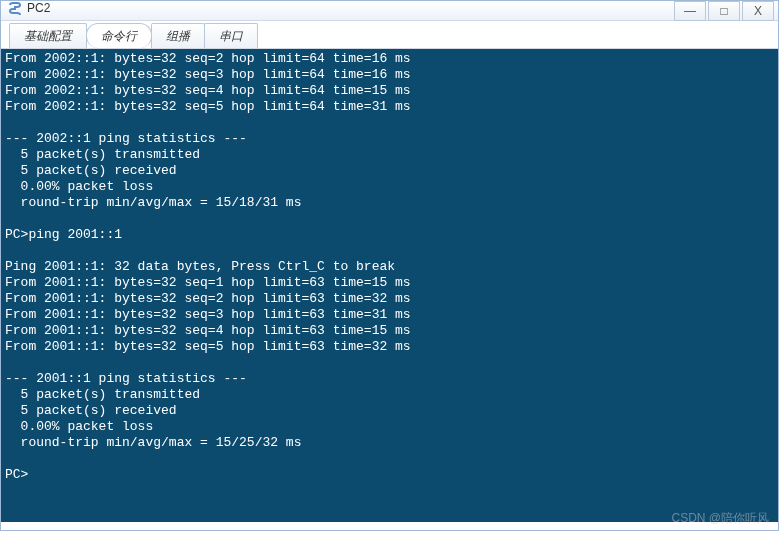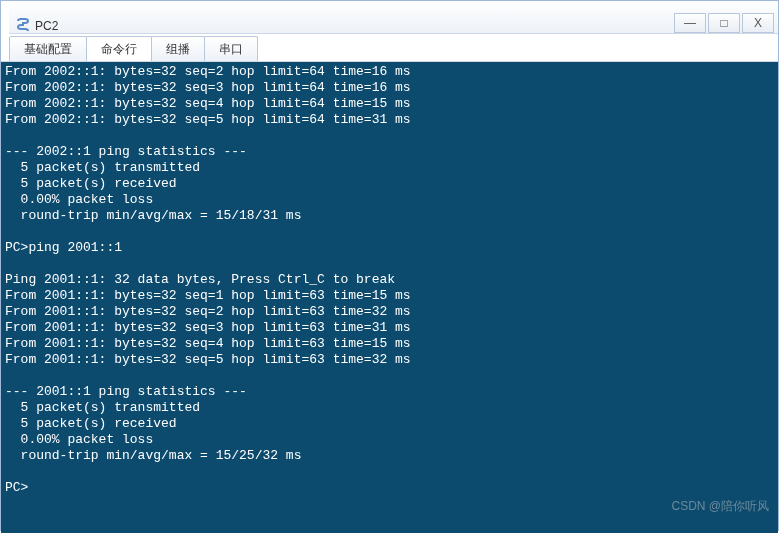--- a/index.html
+++ b/index.html
@@ -11,27 +11,26 @@
       overflow: hidden;
       position: relative;
     }
     .window {
       border: 1px solid #a0b8d8;
       width: 779px;
       height: 531px;
       background: #fff;
     }
     .titlebar {
-      height: 33px;
+      height: 20px;
       background: linear-gradient(to bottom, #ffffff 0%, #f5f8fc 50%, #eef2f8 100%);
       border-bottom: 1px solid #cdd9e8;
       display: flex;
-      align-items: flex-end;
+      align-items: flex-start;
       padding: 0 4px 0 6px;
-      margin-left: 8px;
     }
     .title-icon {
       width: 16px;
       height: 16px;
       display: inline-flex;
       align-items: center;
       justify-content: center;
       margin-right: 4px;
       color: #5b8bc5;
       font-size: 14px;
@@ -74,44 +73,46 @@
       border: 1px solid #b8c8dc;
       border-bottom: none;
       background: linear-gradient(to bottom, #ffffff, #edf2f8);
       font-size: 12px;
       color: #333;
       display: flex;
       align-items: center;
       cursor: pointer;
       margin-right: -1px;
       border-radius: 2px 2px 0 0;
+      font-style: italic;
     }
     .tab.active {
       background: #fff;
       position: relative;
       z-index: 2;
       height: 25px;
+      border-radius: 12px;
     }
     .terminal {
       background: #0c4a6e;
       color: #fff;
       font-family: "Consolas", "Courier New", monospace;
       font-size: 13px;
       line-height: 16px;
       padding: 2px 4px;
       height: calc(100% - 56px);
       overflow: hidden;
       white-space: pre;
       position: relative;
     }
     .terminal-line { white-space: pre; }
     .watermark {
       position: absolute;
       right: 12px;
-      bottom: 18px;
+      bottom: 6px;
       font-size: 12px;
       color: rgba(200,200,200,0.5);
       font-family: "Microsoft YaHei", sans-serif;
       pointer-events: none;
     }
   </style>
 </head>
 <body>
 
 <div class="window">

